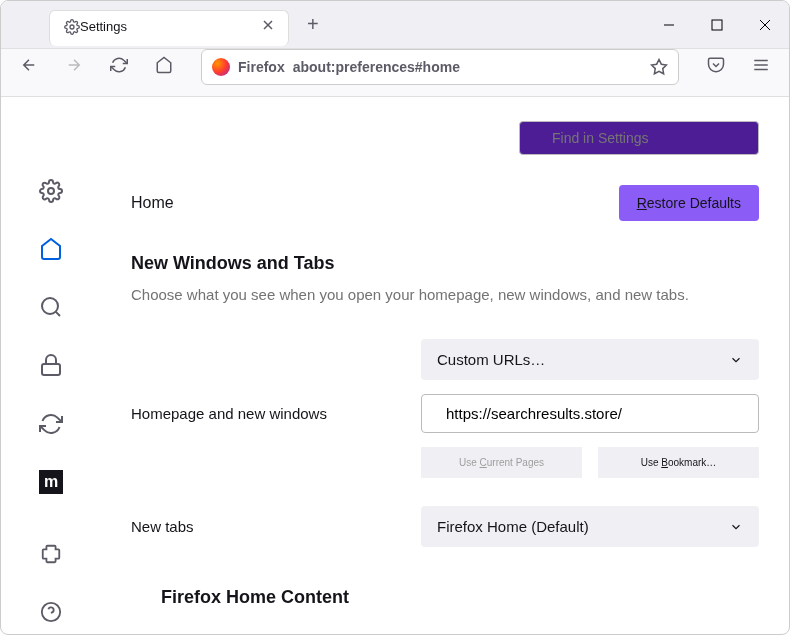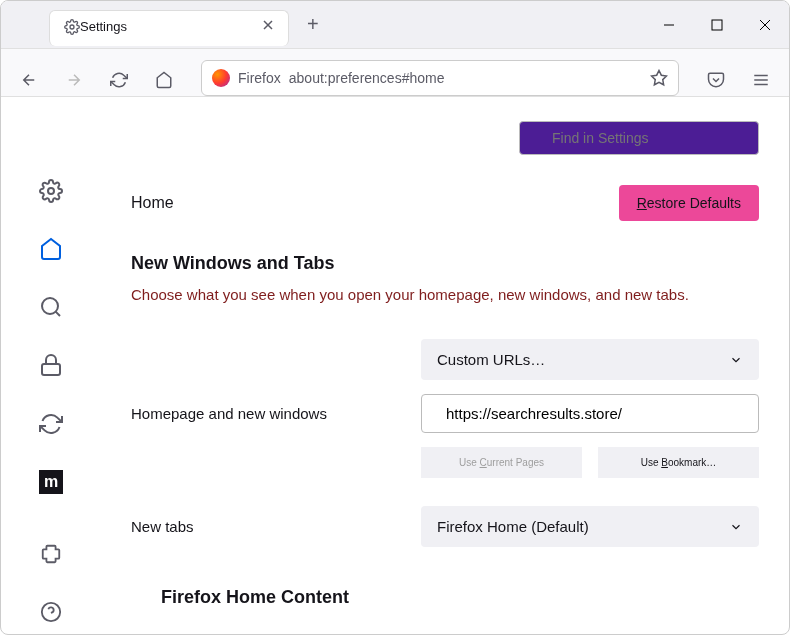--- a/index.html
+++ b/index.html
@@ -6,21 +6,21 @@
 body { width: 790px; height: 635px; background: #fff; overflow: hidden; border: 1px solid #ccc; border-radius: 8px; }
 
 .titlebar { height: 48px; display: flex; align-items: center; background: #f0f0f4; border-bottom: 1px solid #e0e0e0; }
 .tab { background: #fff; border-radius: 6px; margin: 6px 0 0 48px; padding: 8px 14px; display: flex; width: 240px; height: 36px; border: 1px solid #ddd; border-bottom: none; }
 .tab-title { font-size: 13px; color: #15141a; flex: 1; }
 .tab-close { color: #5b5b66; cursor: pointer; }
 .newtab { margin-left: 10px; color: #5b5b66; font-size: 20px; cursor: pointer; padding: 4px 8px; }
 .winctrl { margin-left: auto; display: flex; gap: 0; }
 .winctrl div { width: 48px; height: 48px; display: flex; align-items: center; justify-content: center; color: #000; cursor: pointer; }
 
-.toolbar { height: 48px; display: flex; align-items: flex-end; padding: 0 12px; gap: 13px; background: #f9f9fb; border-bottom: 1px solid #e0e0e0; }
+.toolbar { height: 48px; display: flex; align-items: flex-start; padding: 0 12px; gap: 13px; background: #f9f9fb; border-bottom: 1px solid #e0e0e0; font-weight: bold; }
 .nav-btn { width: 32px; height: 32px; display: flex; align-items: center; justify-content: center; color: #5b5b66; border-radius: 4px; cursor: pointer; }
 .nav-btn.disabled { color: #bbb; }
 .urlbar { flex: 1; background: #fff; border: 1px solid #ccc; border-radius: 6px; height: 36px; display: flex; align-items: center; padding: 0 10px; gap: 8px; margin: 0 8px; }
 .ff-logo { width: 18px; height: 18px; background: radial-gradient(circle at 30% 30%, #ff9500, #ff3b30, #9c27b0); border-radius: 50%; }
 .url-prefix { color: #5b5b66; font-size: 14px; }
 .url-text { color: #5b5b66; font-size: 14px; }
 .star { margin-left: auto; color: #5b5b66; }
 
 .content { display: flex; height: calc(100% - 96px); }
 .sidebar { width: 100px; padding: 72px 0 0 0; display: flex; flex-direction: column; align-items: center; gap: 14px; }
@@ -29,24 +29,24 @@
 .m-icon { width: 24px; height: 24px; background: #15141a; color: #fff; display: flex; align-items: center; justify-content: center; font-weight: bold; font-size: 16px; }
 
 .main { flex: 1; padding: 24px 30px 0 30px; overflow-y: auto; }
 .search-row { display: flex; justify-content: flex-end; margin-bottom: 30px; }
 .search-input { width: 240px; height: 34px; border: 1px solid #bbb; border-radius: 4px; padding: 0 10px 0 32px; font-size: 14px; color: #888; background: #4c1d95; position: relative; }
 .search-wrap { position: relative; }
 .search-wrap svg { position: absolute; left: 8px; top: 8px; }
 
 .header-row { display: flex; justify-content: space-between; align-items: center; margin-bottom: 32px; }
 h1 { font-size: 16px; font-weight: 400; color: #15141a; }
-.restore-btn { background: #ec4899; border: none; padding: 10px 18px; border-radius: 4px; font-size: 14px; cursor: pointer; color: #15141a; }
+.restore-btn { background: #8b5cf6; border: none; padding: 10px 18px; border-radius: 4px; font-size: 14px; cursor: pointer; color: #15141a; }
 
 h2 { font-size: 18px; font-weight: 600; color: #15141a; margin-bottom: 12px; }
-.desc { font-size: 15px; color: #7f1d1d; margin-bottom: 36px; }
+.desc { font-size: 15px; color: #737373; margin-bottom: 36px; }
 
 .row { display: flex; align-items: center; margin-bottom: 14px; }
 .label { width: 290px; font-size: 15px; color: #15141a; }
 .select { flex: 1; background: #f0f0f4; border: none; border-radius: 4px; padding: 12px 16px; font-size: 15px; color: #15141a; display: flex; justify-content: space-between; align-items: center; cursor: pointer; font-weight: 500; }
 .input { flex: 1; border: 1px solid #bbb; border-radius: 4px; padding: 10px 24px; font-size: 15px; background: #fff; }
 .btn-row { margin-left: 290px; display: flex; gap: 16px; margin-bottom: 28px; margin-top: 4px; }
 .btn { flex: 1; background: #f0f0f4; border: none; padding: 10px 14px; border-radius: 0; font-size: 10px; cursor: pointer; color: #15141a; }
 .btn.disabled { color: #9e9e9e; }
 
 svg { display: block; }

